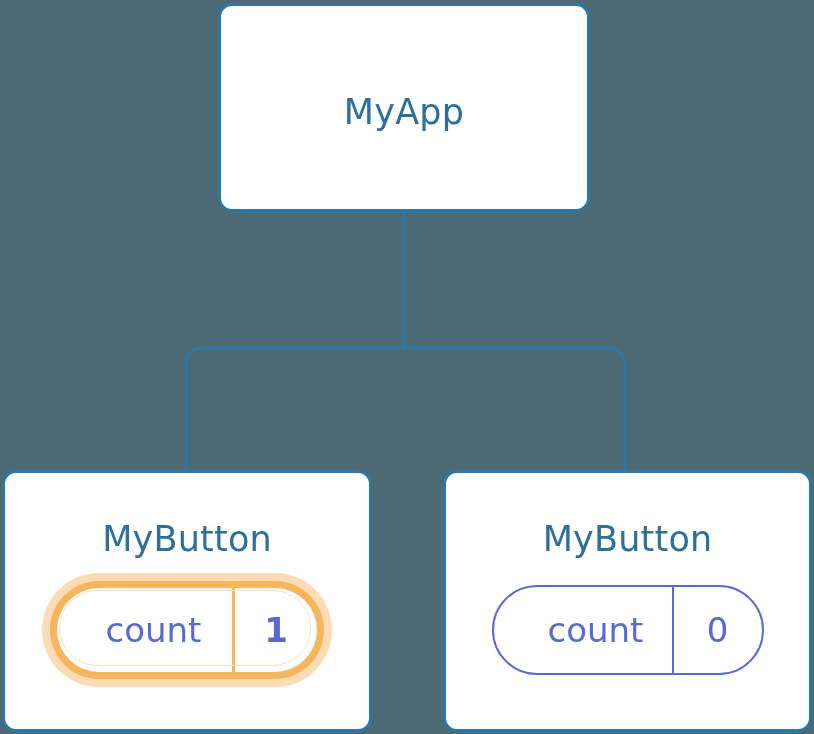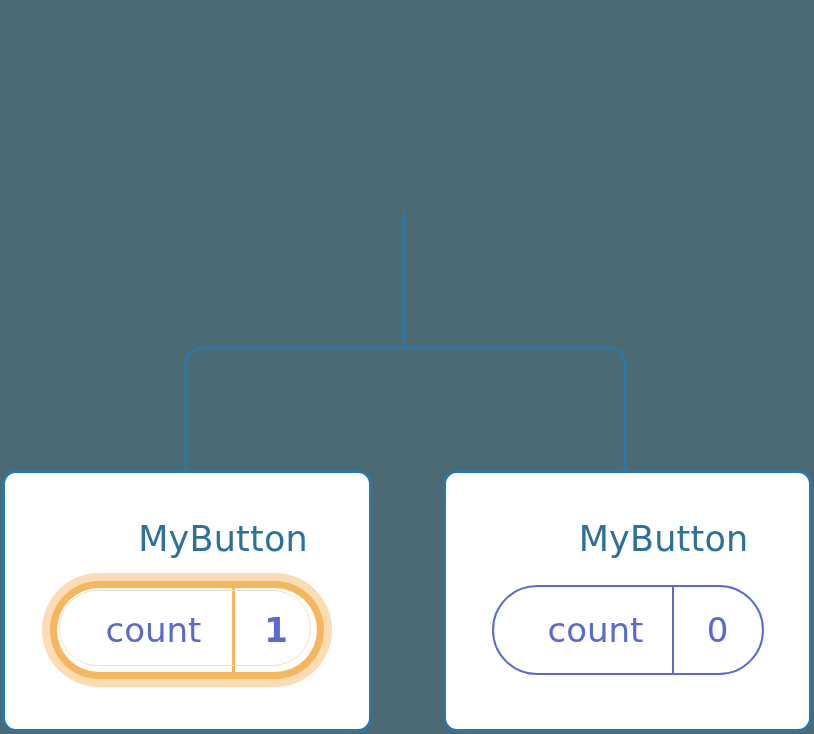--- a/index.html
+++ b/index.html
@@ -70,21 +70,20 @@
     letter-spacing: 0.2px;
     white-space: nowrap;
   }
 
   #card-root .card-title {
     top: 86px;
   }
 
   .child-title {
     top: 46px;
-    margin-left: 36px;
   }
 
   
   .pill-wrap {
     position: absolute;
     left: 0;
     top: 112px;
     width: 100%;
     display: flex;
     justify-content: center;
@@ -212,20 +211,23 @@
 
 <div id="stage">
 
   <svg id="connectors" viewBox="0 0 814 734" xmlns="http://www.w3.org/2000/svg">
 
     <path d="M 404 211 L 404 348" fill="none" stroke="#2e77a5" stroke-width="3" stroke-linecap="butt"></path>
 
     <path d="M 186 470 L 186 366 Q 186 348 204 348 L 607 348 Q 625 348 625 366 L 625 470" fill="none" stroke="#2e77a5" stroke-width="3" stroke-linecap="butt"></path>
   </svg>
 
+  <div class="card" id="card-root">
+    <div class="card-title">MyApp</div>
+  </div>
 
   <div class="card" id="card-child-0">
     <div class="card-title child-title">MyButton</div>
 
     <div class="pill-hl-wrap">
       <div class="pill-hl-outer">
         <div class="pill-hl-ring"></div>
         <div class="pill-hl-inner">
           <div class="hl-key">count</div>
           <div class="hl-val">1</div>

